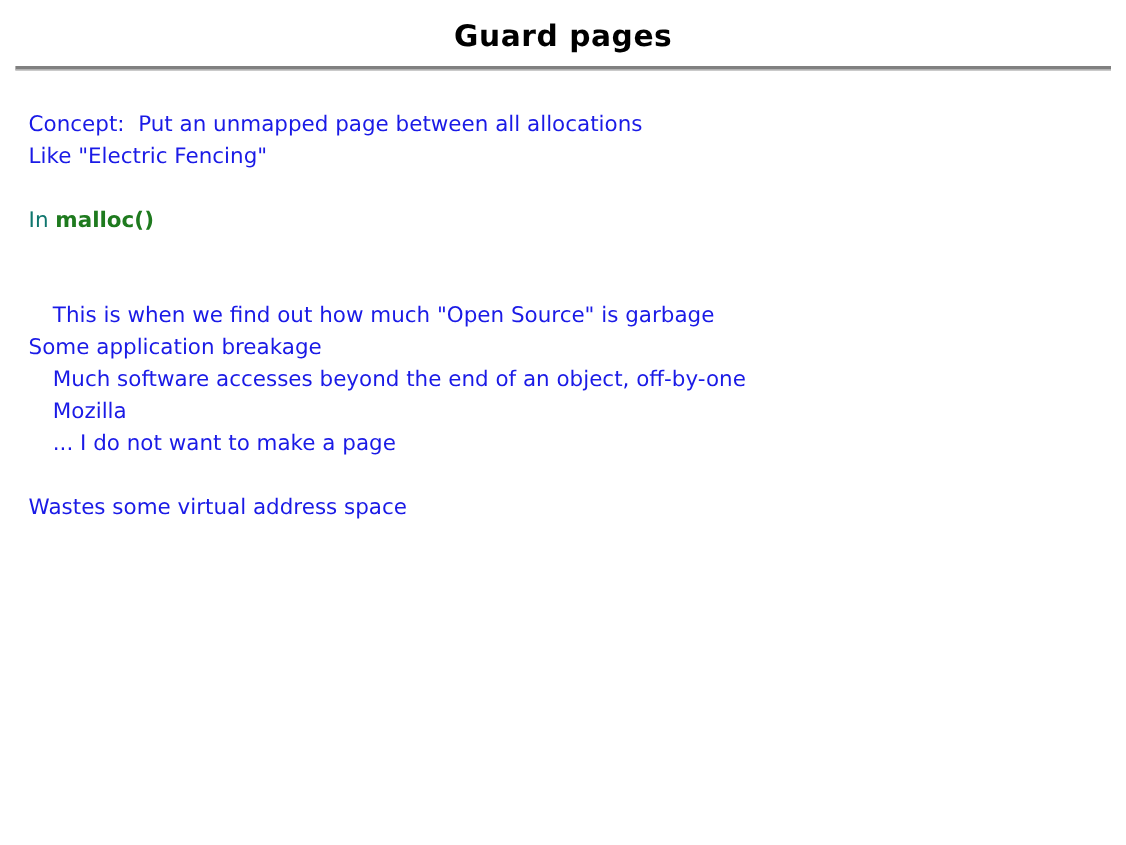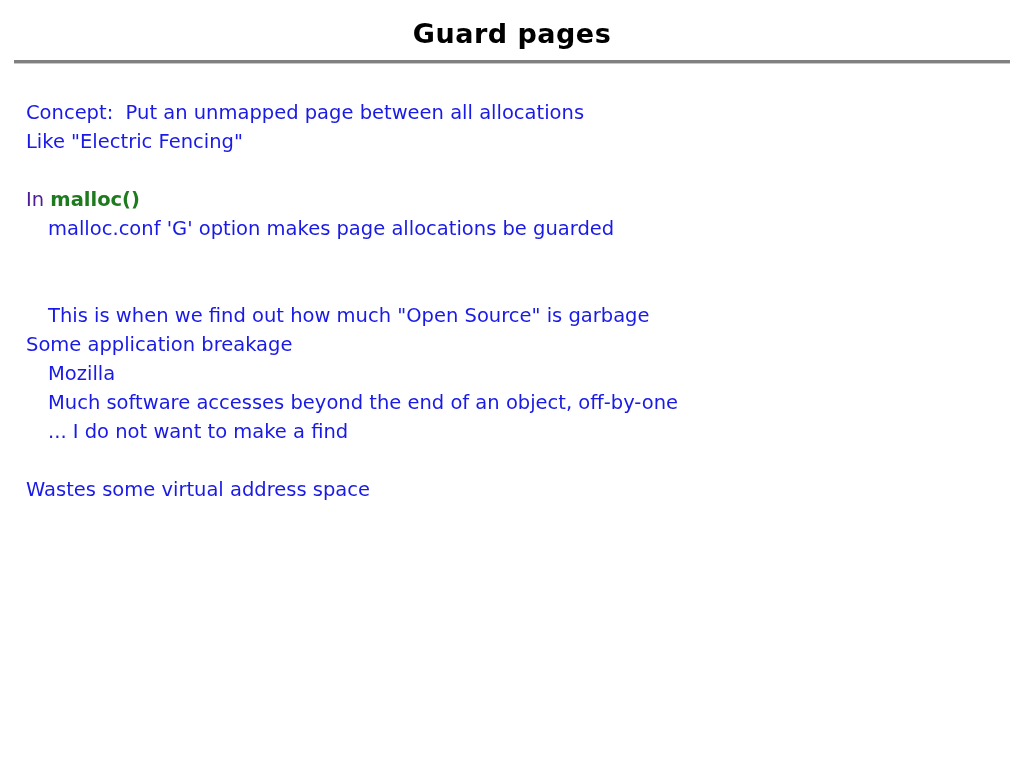--- a/index.html
+++ b/index.html
@@ -50,50 +50,49 @@
     padding-left: 22px;
   }
   .line.blank {
     height: 29px;
   }
   .kw {
     color: #1e7a1e;
     font-weight: bold;
   }
   .blu {
-    color: #4c1d95;
+    color: #0f766e;
   }
 </style>
 </head>
 <body>
 
 <div class="slide">
 
   <div class="slide-title">Guard pages</div>
   <div class="title-rule"></div>
 
   <div class="body">
 
     <div class="line">Concept:  Put an unmapped page between all allocations</div>
     <div class="line">Like "Electric Fencing"</div>
 
     <div class="line blank"></div>
 
     <div class="line"><span class="blu">In </span><span class="kw">malloc()</span></div>
-    <div class="line indent">malloc.conf 'G' option makes page allocations be guarded</div>
 
     <div class="line blank"></div>
 
 
     <div class="line blank"></div>
 
     <div class="line indent">This is when we find out how much "Open Source" is garbage</div>
     <div class="line">Some application breakage</div>
+    <div class="line indent">Much software accesses beyond the end of an object, off-by-one</div>
     <div class="line indent">Mozilla</div>
-    <div class="line indent">Much software accesses beyond the end of an object, off-by-one</div>
-    <div class="line indent">... I do not want to make a find</div>
+    <div class="line indent">... I do not want to make a page</div>
 
     <div class="line blank"></div>
 
     <div class="line">Wastes some virtual address space</div>
 
   </div>
 </div>
 
 </body></html>

